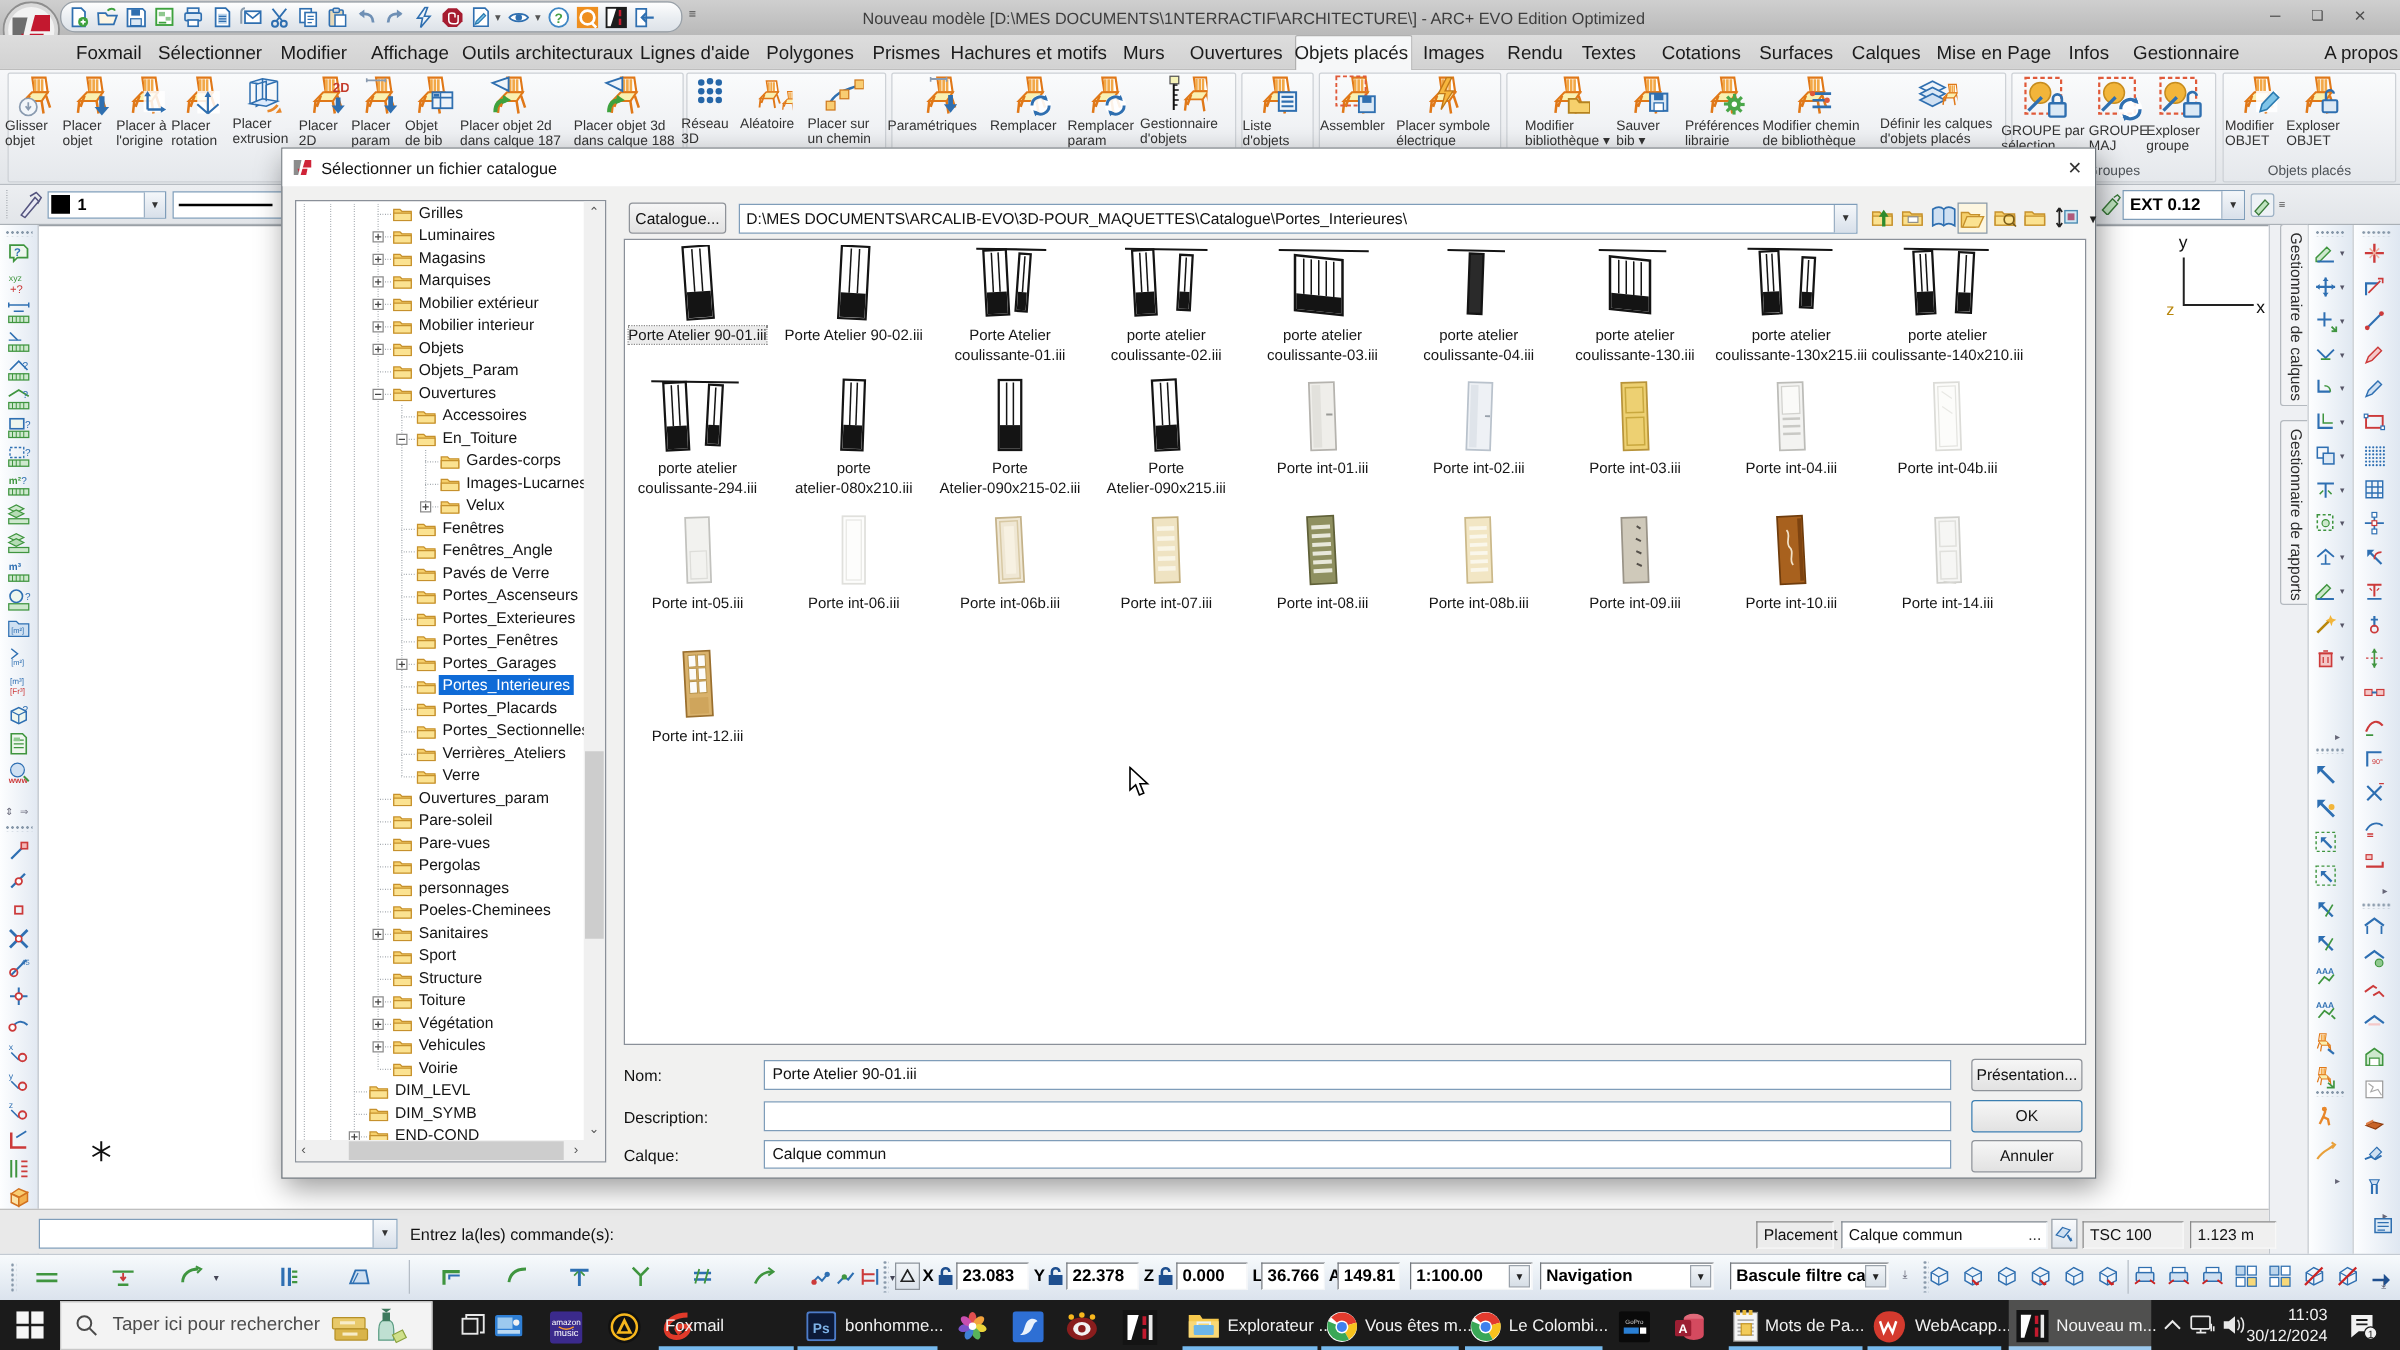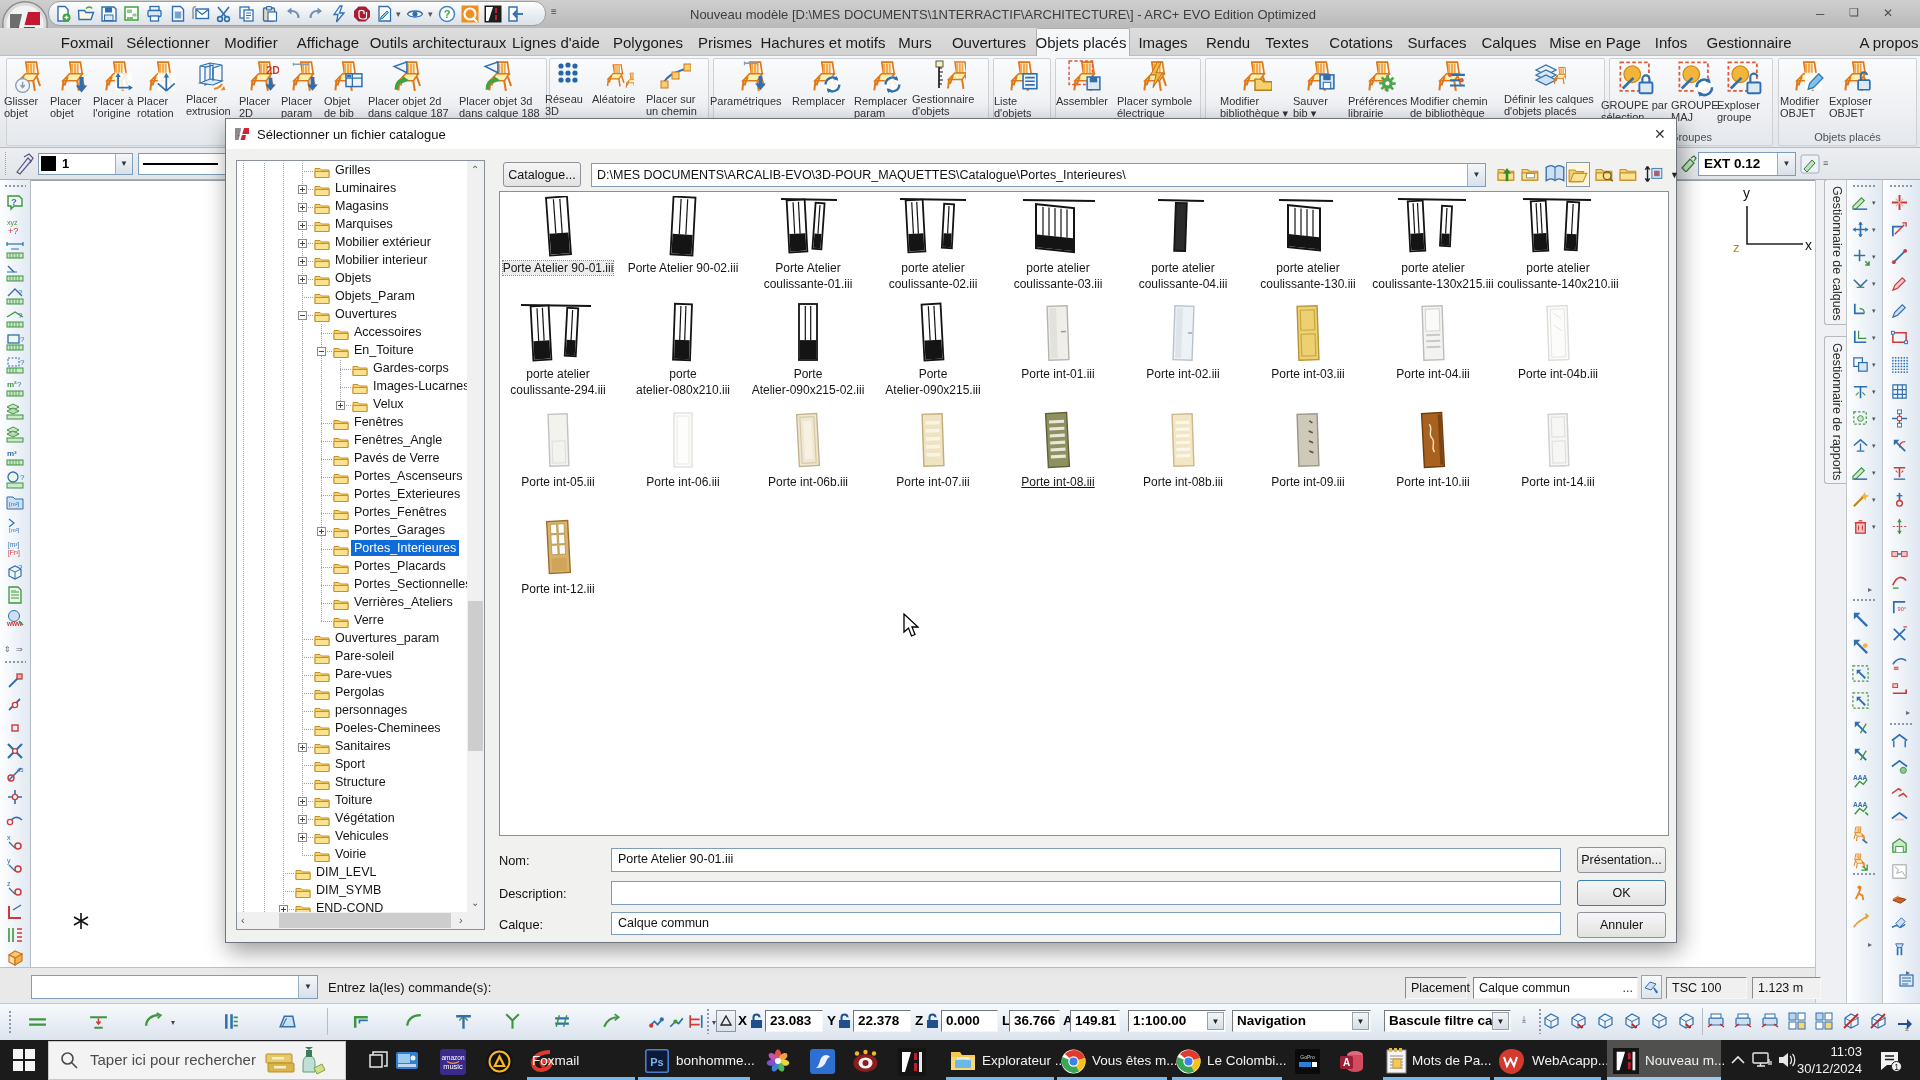--- a/index.html
+++ b/index.html
@@ -2011,21 +2011,21 @@
 <div class="thumblab" style="left:707px;top:248px;width:150px;margin-left:-75px;">Porte<br>Atelier-090x215.iii</div>
 <div class="thumblab" style="left:832px;top:248px;width:150px;margin-left:-75px;">Porte int-01.iii</div>
 <div class="thumblab" style="left:957px;top:248px;width:150px;margin-left:-75px;">Porte int-02.iii</div>
 <div class="thumblab" style="left:1082px;top:248px;width:150px;margin-left:-75px;">Porte int-03.iii</div>
 <div class="thumblab" style="left:1207px;top:248px;width:150px;margin-left:-75px;">Porte int-04.iii</div>
 <div class="thumblab" style="left:1332px;top:248px;width:150px;margin-left:-75px;">Porte int-04b.iii</div>
 <div class="thumblab" style="left:332px;top:356px;width:150px;margin-left:-75px;">Porte int-05.iii</div>
 <div class="thumblab" style="left:457px;top:356px;width:150px;margin-left:-75px;">Porte int-06.iii</div>
 <div class="thumblab" style="left:582px;top:356px;width:150px;margin-left:-75px;">Porte int-06b.iii</div>
 <div class="thumblab" style="left:707px;top:356px;width:150px;margin-left:-75px;">Porte int-07.iii</div>
-<div class="thumblab" style="left:832px;top:356px;width:150px;margin-left:-75px;text-decoration:underline;">Porte int-08.iii</div>
+<div class="thumblab" style="left:832px;top:356px;width:150px;margin-left:-75px;">Porte int-08.iii</div>
 <div class="thumblab" style="left:957px;top:356px;width:150px;margin-left:-75px;">Porte int-08b.iii</div>
 <div class="thumblab" style="left:1082px;top:356px;width:150px;margin-left:-75px;">Porte int-09.iii</div>
 <div class="thumblab" style="left:1207px;top:356px;width:150px;margin-left:-75px;">Porte int-10.iii</div>
 <div class="thumblab" style="left:1332px;top:356px;width:150px;margin-left:-75px;">Porte int-14.iii</div>
 <div class="thumblab" style="left:332px;top:463px;width:150px;margin-left:-75px;">Porte int-12.iii</div>
 <div class="dlab" style="left:273px;top:734px">Nom:</div>
 <div class="fld" style="left:385px;top:729px;width:950px;height:24px">Porte Atelier 90-01.iii</div>
 <div class="dlab" style="left:273px;top:767px">Description:</div>
 <div class="fld" style="left:385px;top:762px;width:950px;height:24px"></div>
 <div class="dlab" style="left:273px;top:798px">Calque:</div>

